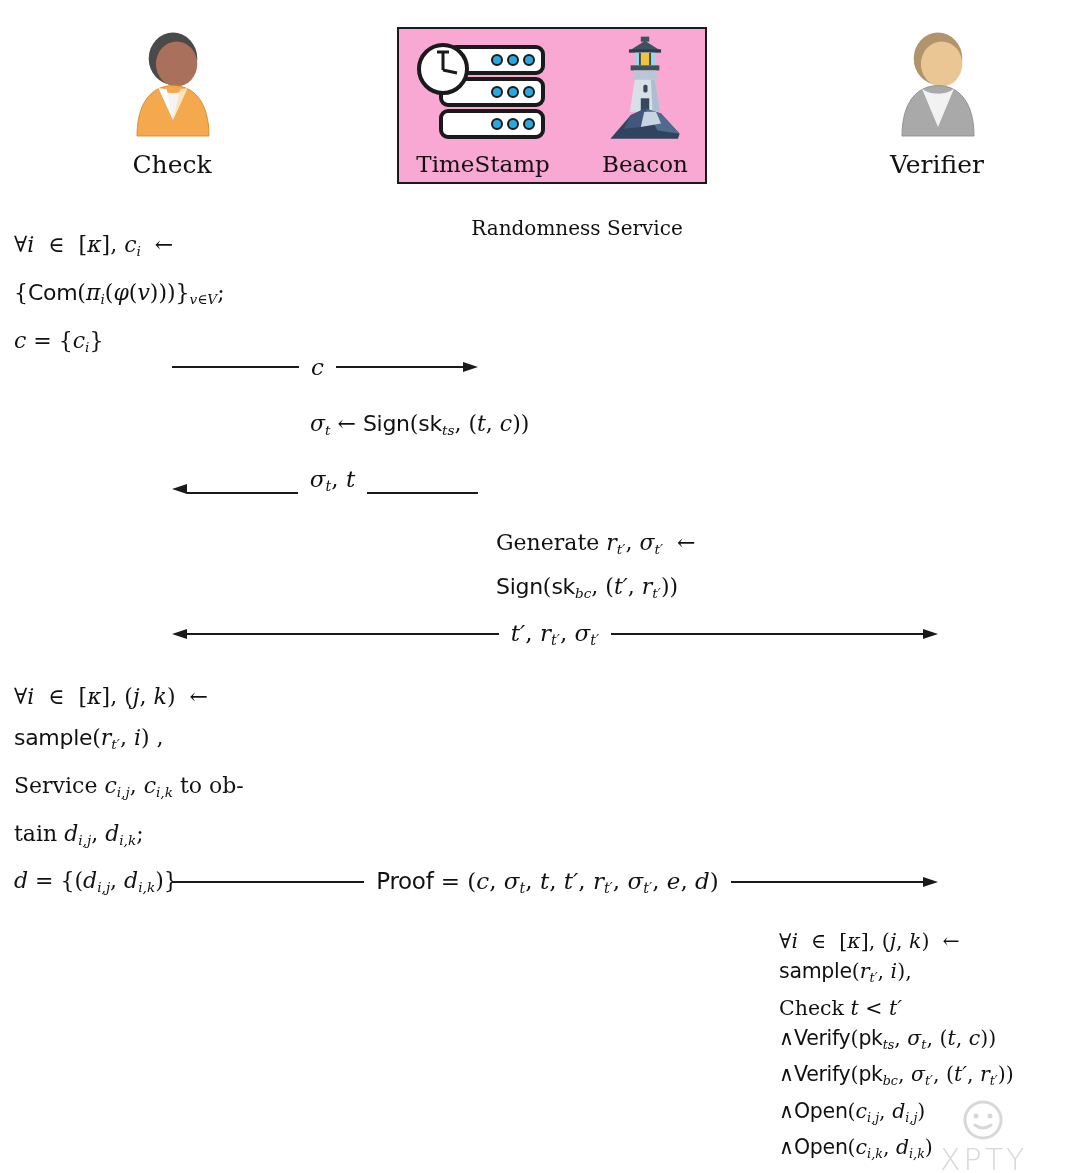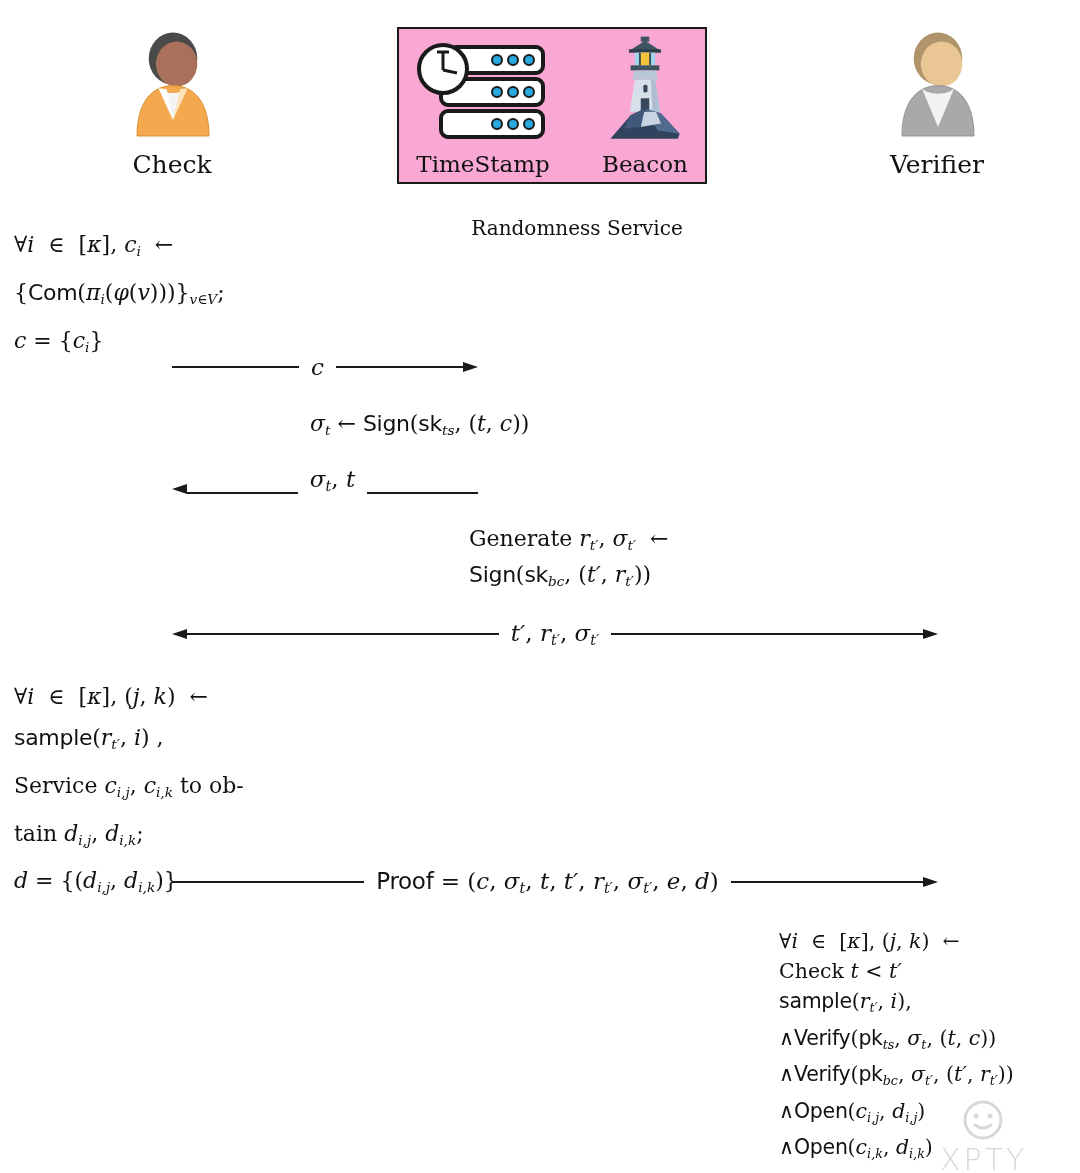--- a/index.html
+++ b/index.html
@@ -122,21 +122,21 @@
       <div class="mathline"><span class="m-it">σ</span><span class="m-sub">t</span><span class="m-rm"> ← </span><span class="m-sf">Sign</span><span class="m-rm">(</span><span class="m-sf">sk</span><span class="m-sub">ts</span><span class="m-rm">, (</span><span class="m-it">t</span><span class="m-rm">, </span><span class="m-it">c</span><span class="m-rm">))</span></div>
     </div>
 
   <div class="msg" style="left:172px;top:458px;width:306px;align-items:flex-end;">
     <div class="head-l"></div>
     <div class="seg"></div>
     <div class="mlabel"><span class="m-it">σ</span><span class="m-sub">t</span><span class="m-rm">, </span><span class="m-it">t</span></div>
     <div class="seg"></div>
   </div>
 
-  <div class="abs mathblock" style="left:469px;top:524px;width:300px;line-height:29px;">
+  <div class="abs mathblock" style="left:496px;top:524px;width:300px;line-height:37px;">
       <div class="mathline"><span class="m-rm">Generate </span><span class="m-it">r</span><span class="m-sub">t′</span><span class="m-rm">, </span><span class="m-it">σ</span><span class="m-sub">t′</span><span class="m-rm">  ←</span></div>
       <div class="mathline"><span class="m-sf">Sign</span><span class="m-rm">(</span><span class="m-sf">sk</span><span class="m-sub">bc</span><span class="m-rm">, (</span><span class="m-it">t′</span><span class="m-rm">, </span><span class="m-it">r</span><span class="m-sub">t′</span><span class="m-rm">))</span></div>
     </div>
 
   <div class="msg" style="left:172px;top:616px;width:766px;">
     <div class="head-l"></div>
     <div class="seg"></div>
     <div class="mlabel"><span class="m-it">t′</span><span class="m-rm">, </span><span class="m-it">r</span><span class="m-sub">t′</span><span class="m-rm">, </span><span class="m-it">σ</span><span class="m-sub">t′</span></div>
     <div class="seg"></div>
     <div class="head-r"></div>
@@ -152,22 +152,22 @@
 
   <div class="msg" style="left:172px;top:864px;width:766px;justify-content:center;">
     <div class="seg"></div>
     <div class="mlabel"><span class="m-sf">Proof</span><span class="m-rm"> = (</span><span class="m-it">c</span><span class="m-rm">, </span><span class="m-it">σ</span><span class="m-sub">t</span><span class="m-rm">, </span><span class="m-it">t</span><span class="m-rm">, </span><span class="m-it">t′</span><span class="m-rm">, </span><span class="m-it">r</span><span class="m-sub">t′</span><span class="m-rm">, </span><span class="m-it">σ</span><span class="m-sub">t′</span><span class="m-rm">, </span><span class="m-it">e</span><span class="m-rm">, </span><span class="m-it">d</span><span class="m-rm">)</span></div>
     <div class="seg"></div>
     <div class="head-r"></div>
   </div>
 
   <div class="abs mathblock" style="left:779px;top:926px;width:300px;font-size:20.5px;line-height:30px;">
       <div class="mathline"><span class="m-rm">∀</span><span class="m-it">i</span><span class="m-rm">  ∈  [</span><span class="m-it">κ</span><span class="m-rm">], (</span><span class="m-it">j</span><span class="m-rm">, </span><span class="m-it">k</span><span class="m-rm">)  ←</span></div>
+      <div class="mathline"><span class="m-sf">sample</span><span class="m-rm">(</span><span class="m-it">r</span><span class="m-sub">t′</span><span class="m-rm">, </span><span class="m-it">i</span><span class="m-rm">),</span></div>
       <div class="mathline"><span class="m-rm">Check </span><span class="m-it">t</span><span class="m-rm"> &lt; </span><span class="m-it">t′</span></div>
-      <div class="mathline"><span class="m-sf">sample</span><span class="m-rm">(</span><span class="m-it">r</span><span class="m-sub">t′</span><span class="m-rm">, </span><span class="m-it">i</span><span class="m-rm">),</span></div>
       <div class="mathline"><span class="m-rm">∧</span><span class="m-sf">Verify</span><span class="m-rm">(</span><span class="m-sf">pk</span><span class="m-sub">ts</span><span class="m-rm">, </span><span class="m-it">σ</span><span class="m-sub">t</span><span class="m-rm">, (</span><span class="m-it">t</span><span class="m-rm">, </span><span class="m-it">c</span><span class="m-rm">))</span></div>
       <div class="mathline"><span class="m-rm">∧</span><span class="m-sf">Verify</span><span class="m-rm">(</span><span class="m-sf">pk</span><span class="m-sub">bc</span><span class="m-rm">, </span><span class="m-it">σ</span><span class="m-sub">t′</span><span class="m-rm">, (</span><span class="m-it">t′</span><span class="m-rm">, </span><span class="m-it">r</span><span class="m-sub">t′</span><span class="m-rm">))</span></div>
       <div class="mathline"><span class="m-rm">∧</span><span class="m-sf">Open</span><span class="m-rm">(</span><span class="m-it">c</span><span class="m-sub">i,j</span><span class="m-rm">, </span><span class="m-it">d</span><span class="m-sub">i,j</span><span class="m-rm">)</span></div>
       <div class="mathline"><span class="m-rm">∧</span><span class="m-sf">Open</span><span class="m-rm">(</span><span class="m-it">c</span><span class="m-sub">i,k</span><span class="m-rm">, </span><span class="m-it">d</span><span class="m-sub">i,k</span><span class="m-rm">)</span></div>
       <div class="mathline"><span class="m-rm">∧</span><span class="m-it">π</span><span class="m-rm">(</span><span class="m-it">φ</span><span class="m-rm">(</span><span class="m-it">j</span><span class="m-rm">)) ≠ </span><span class="m-it">π</span><span class="m-rm">(</span><span class="m-it">φ</span><span class="m-rm">(</span><span class="m-it">k</span><span class="m-rm">))</span></div>
     </div>
 
   <div class="watermark">
     <svg width="44" height="44" viewBox="0 0 44 44">
       <circle cx="22" cy="22" r="18" fill="rgba(255,255,255,0.4)" stroke="#cbcbcb" stroke-width="3"></circle>

